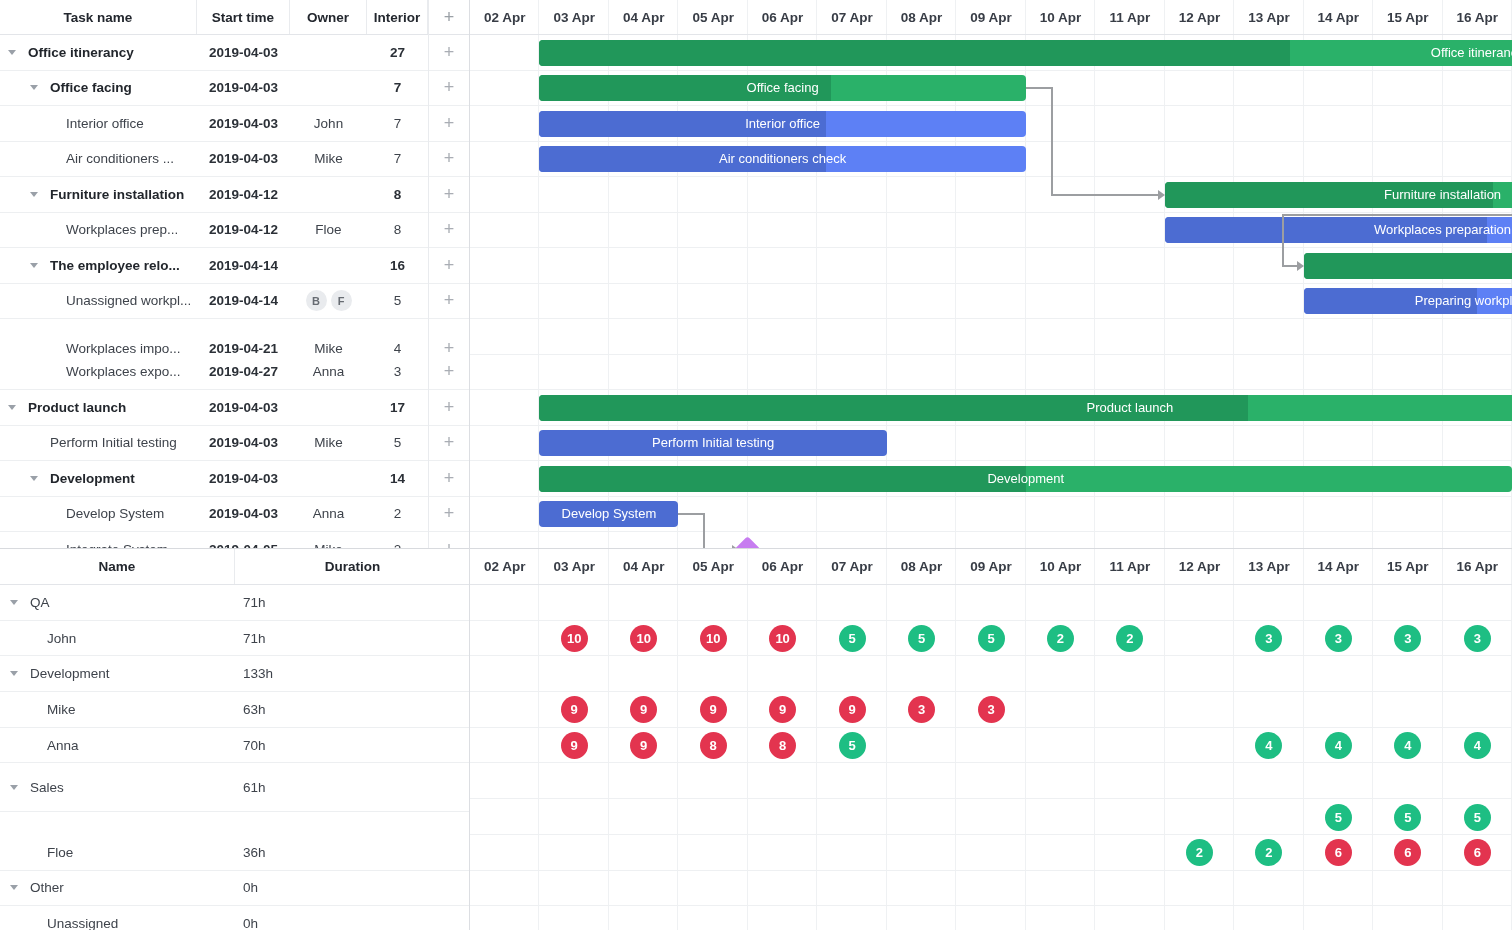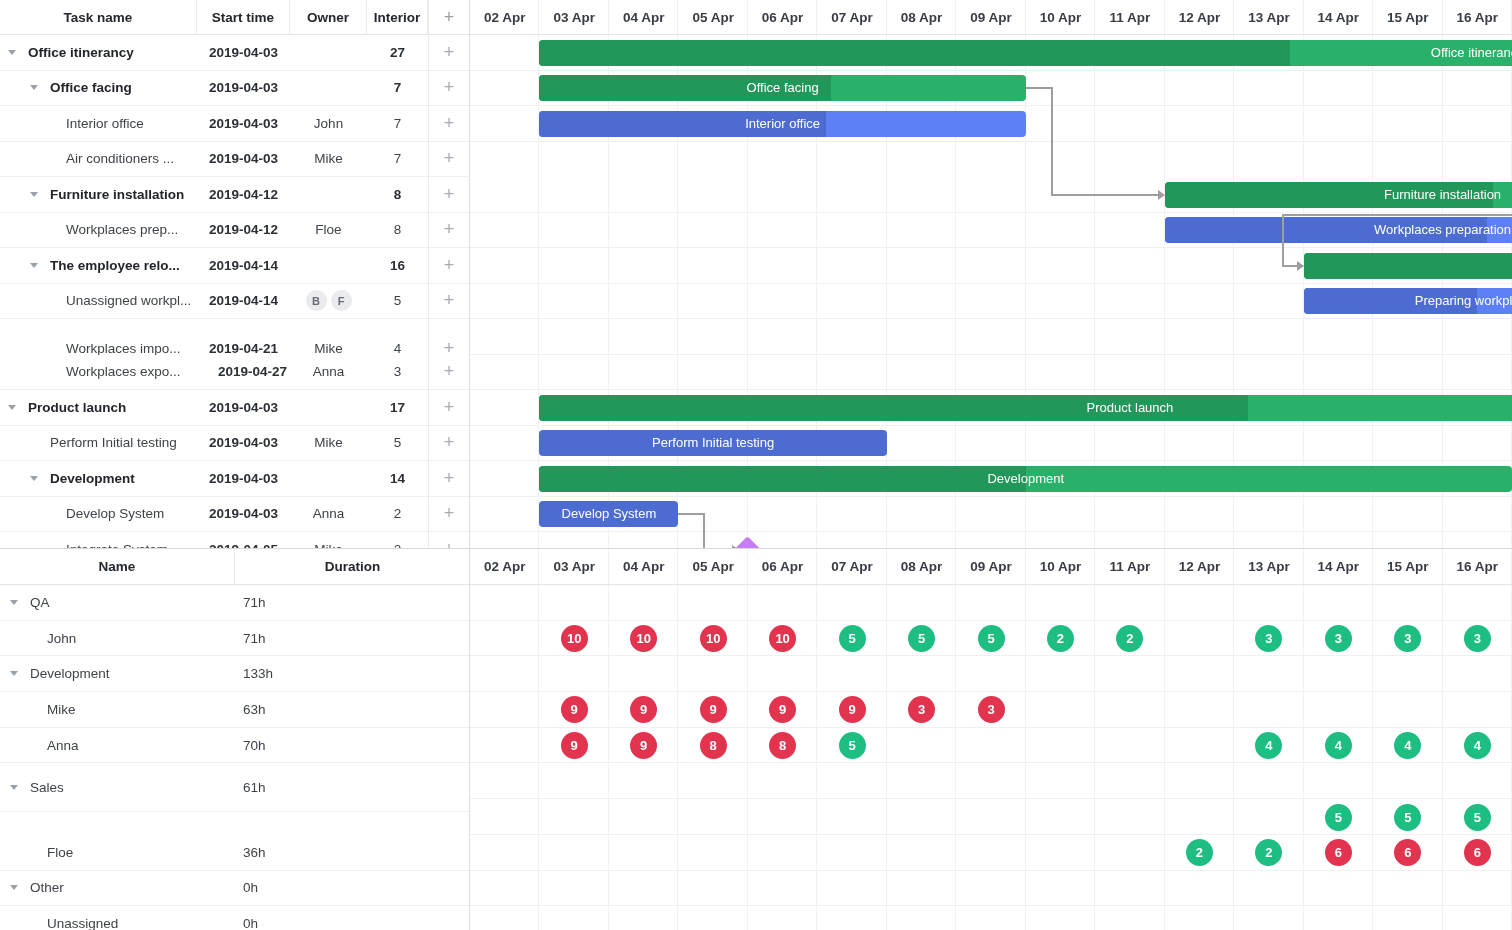--- a/index.html
+++ b/index.html
@@ -118,21 +118,21 @@
       </div>
       <div class="grow" style="top: 331px; height: 35.5px; padding-left: 13px;">
         <div class="tname" style="left: 66px;">Workplaces impo...</div>
         <div class="ccell strong" style="left: 197px; width: 93px;">2019-04-21</div>
         <div class="ccell" style="left: 290px; width: 77px;">Mike</div>
         <div class="ccell" style="left: 367px; width: 61px;">4</div>
         <div class="plusbtn" style="left: 428px; width: 42px;">+</div>
       </div>
       <div class="grow" style="top: 354.5px; height: 35.5px;">
         <div class="tname" style="left: 66px;">Workplaces expo...</div>
-        <div class="ccell strong" style="left: 206px; width: 93px;">2019-04-27</div>
+        <div class="ccell strong" style="left: 197px; width: 93px;">2019-04-27</div>
         <div class="ccell" style="left: 290px; width: 77px;">Anna</div>
         <div class="ccell" style="left: 367px; width: 61px;">3</div>
         <div class="plusbtn" style="left: 428px; width: 42px;">+</div>
       </div>
       <div class="grow" style="top: 390px; height: 35.5px;">
         <div class="caret" style="left: 8px;"></div>
         <div class="tname bold" style="left: 28px;">Product launch</div>
         <div class="ccell strong" style="left: 197px; width: 93px;">2019-04-03</div>
         <div class="ccell strong" style="left: 367px; width: 61px;">17</div>
         <div class="plusbtn" style="left: 428px; width: 42px;">+</div>
@@ -197,20 +197,26 @@
             <div class="prog" style="width: 60%; background: rgb(33, 151, 90);"></div>
             <div class="blabel" style="left: 243.145px;">Office facing</div>
           </div>
         </div>
         <div class="crow" style="top: 71px; height: 35.5px;">
           <div class="bar" style="left: 69.47px; width: 486.29px; top: 4.75px; background: rgb(93, 128, 245);">
             <div class="prog" style="width: 59%; background: rgb(76, 108, 210);"></div>
             <div class="blabel" style="left: 243.145px;">Interior office</div>
           </div>
         </div>
+        <div class="crow" style="top: 106.5px; height: 35.5px;">
+          <div class="bar" style="left: 69.47px; width: 486.29px; top: 4.75px; background: rgb(93, 128, 245);">
+            <div class="prog" style="width: 59%; background: rgb(76, 108, 210);"></div>
+            <div class="blabel" style="left: 243.145px;">Air conditioners check</div>
+          </div>
+        </div>
         <div class="crow" style="top: 142px; height: 35.5px;">
           <div class="bar" style="left: 694.7px; width: 555.76px; top: 4.75px; background: rgb(42, 177, 105);">
             <div class="prog" style="width: 59%; background: rgb(33, 151, 90);"></div>
             <div class="blabel" style="left: 277.88px;">Furniture installation</div>
           </div>
         </div>
         <div class="crow" style="top: 177.5px; height: 35.5px;">
           <div class="bar" style="left: 694.7px; width: 555.76px; top: 4.75px; background: rgb(93, 128, 245);">
             <div class="prog" style="width: 58%; background: rgb(76, 108, 210);"></div>
             <div class="blabel" style="left: 277.88px;">Workplaces preparation</div>

